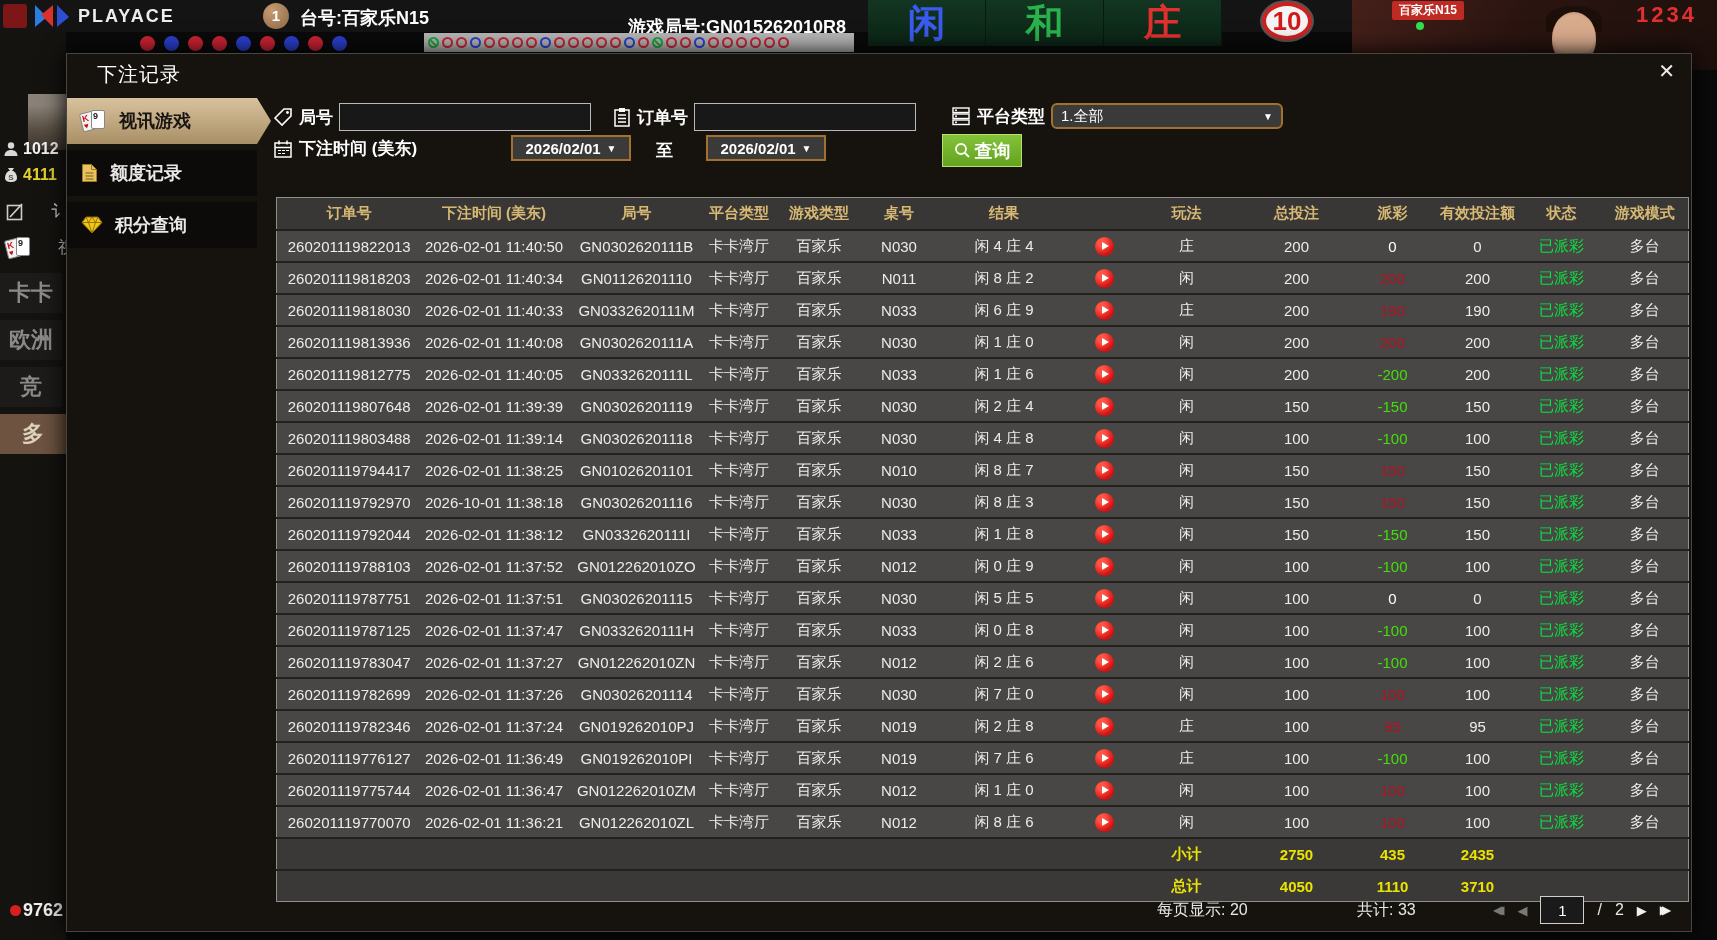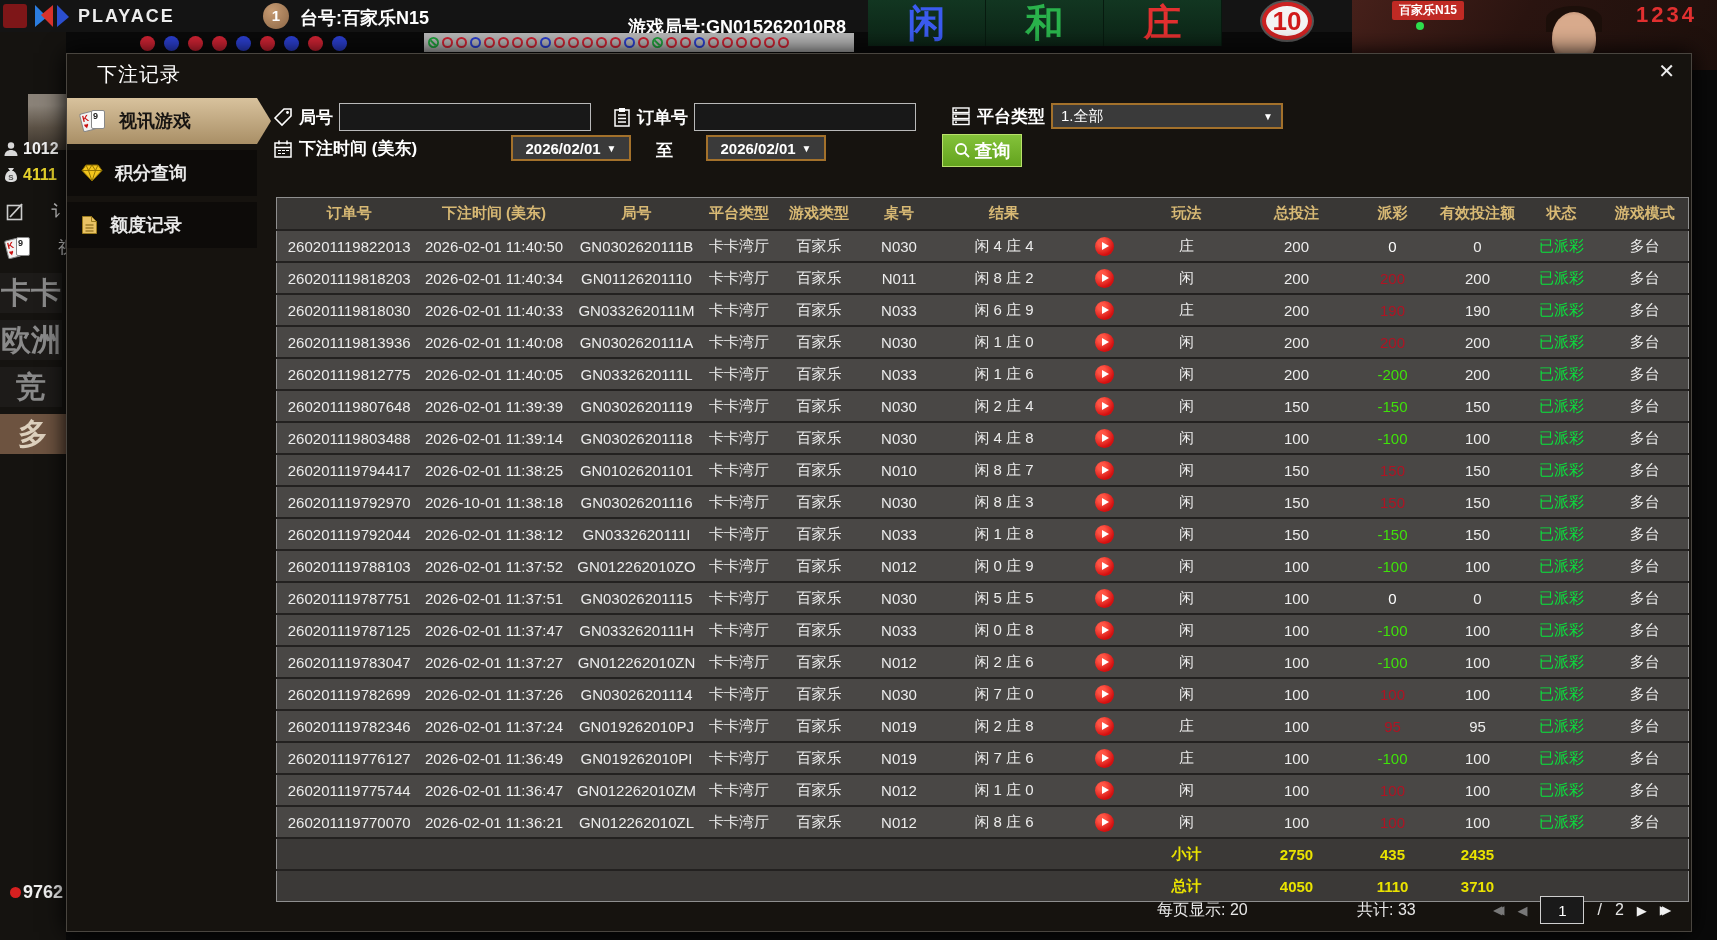--- a/index.html
+++ b/index.html
@@ -49,23 +49,23 @@
   .leftrail{position:absolute;left:0;top:32px;width:66px;height:908px;background:#151310;}
   .avatar{position:absolute;left:28px;top:62px;width:38px;height:56px;
           background:linear-gradient(#8a8278 20%,#5c5246 60%,#3a332b);}
   .stat{position:absolute;left:3px;display:flex;align-items:center;gap:4px;font-weight:bold;font-size:16px;}
   .stat.points{top:108px;color:#f2f2f2;}
   .stat.money{top:134px;color:#e6d22c;}
   .railrow{position:absolute;left:6px;display:flex;align-items:center;gap:26px;color:#cfcfcf;font-size:17px;}
   .railrow.r1{top:168px;} .railrow.r2{top:204px;}
   .railmenu{position:absolute;left:0;top:241px;width:66px;}
   .rail-item{width:62px;height:40px;margin-bottom:7px;background:#1d1b19;color:#8a8a8a;font-weight:bold;
-             font-size:30px;display:flex;align-items:center;justify-content:center;overflow:hidden;white-space:nowrap;}
+             font-size:22px;display:flex;align-items:center;justify-content:center;overflow:hidden;white-space:nowrap;}
   .rail-item.active{background:#6d5340;color:#ddd0bd;width:66px;}
-  .bottomnum{position:absolute;left:10px;top:850px;display:flex;align-items:center;gap:2px;
+  .bottomnum{position:absolute;left:10px;top:868px;display:flex;align-items:center;gap:2px;
              color:#f0f0f0;font-size:18px;font-weight:bold;}
   .reddot{width:11px;height:11px;border-radius:50%;background:#d62020;}
 
   
   .modal{position:absolute;left:66px;top:53px;width:1626px;height:879px;background:#16130f;
          border:1px solid #4a4popo;border:1px solid #49453f;box-shadow:0 0 22px #000;box-sizing:border-box;}
   .modal-title{position:relative;height:36px;}
   .modal-title .t{position:absolute;left:30px;top:7px;font-size:20px;color:#fff;letter-spacing:1px;}
   .close{position:absolute;right:16px;top:5px;font-size:20px;color:#eee;cursor:pointer;}
   .modal-body{position:absolute;left:0;top:36px;right:0;bottom:0;}
@@ -252,33 +252,33 @@
     <div class="modal-body">
       <div class="sidebar">
           <div class="side-item active">
             <span class="mini-cards">
               <span class="mc mc1">K<span class="heart">♥</span></span>
               <span class="mc mc2">9</span>
             </span>
             <span>视讯游戏</span>
           </div>
           <div class="side-item">
-            <svg width="22" height="18" viewBox="0 0 22 18">
-              <path d="M5 1h12l4 5.5L11 17 1 6.5z" fill="#f2c51d" stroke="#8a6d00"></path>
-              <path d="M5 1l2.5 5.5L11 1l3.5 5.5L17 1M1 6.5h20M7.5 6.5L11 17l3.5-10.5" stroke="#8a6d00" stroke-width="0.9" fill="none"></path>
-            </svg>
-            <span>积分查询</span>
-          </div>
-          <div class="side-item">
             <svg width="17" height="20" viewBox="0 0 17 20">
               <path d="M1.5 1.5h9l5 5v12h-14z" fill="#e9c264" stroke="#9a7b1e"></path>
               <path d="M10.5 1.5v5h5" fill="none" stroke="#9a7b1e"></path>
               <path d="M4.5 10h8M4.5 13h8M4.5 16h8" stroke="#7a5c10" stroke-width="1.2"></path>
             </svg>
             <span>额度记录</span>
+          </div>
+          <div class="side-item">
+            <svg width="22" height="18" viewBox="0 0 22 18">
+              <path d="M5 1h12l4 5.5L11 17 1 6.5z" fill="#f2c51d" stroke="#8a6d00"></path>
+              <path d="M5 1l2.5 5.5L11 1l3.5 5.5L17 1M1 6.5h20M7.5 6.5L11 17l3.5-10.5" stroke="#8a6d00" stroke-width="0.9" fill="none"></path>
+            </svg>
+            <span>积分查询</span>
           </div>
         </div>
 
       <div class="content">
 
         <div class="fgroup" style="left:16px;top:13px;">
           <svg class="ic" width="20" height="20" viewBox="0 0 20 20">
               <path d="M2 11L11 2h7v7l-9 9z" fill="none" stroke="#fff" stroke-width="1.6"></path>
               <circle cx="14.5" cy="5.5" r="1.4" fill="#fff"></circle>
             </svg>
@@ -297,21 +297,21 @@
         <div class="fgroup" style="left:694px;top:13px;">
           <svg class="ic" width="20" height="20" viewBox="0 0 20 20">
               <rect x="2" y="2" width="16" height="4.5" fill="none" stroke="#fff" stroke-width="1.4"></rect>
               <rect x="2" y="8" width="16" height="4.5" fill="none" stroke="#fff" stroke-width="1.4"></rect>
               <rect x="2" y="14" width="16" height="4.5" fill="none" stroke="#fff" stroke-width="1.4"></rect>
               <circle cx="5" cy="4.2" r="1" fill="#fff"></circle>
               <circle cx="5" cy="10.2" r="1" fill="#fff"></circle>
               <circle cx="5" cy="16.2" r="1" fill="#fff"></circle>
             </svg>
           <span class="flabel">平台类型</span>
-          <div class="sel platform" style="width:232px;">
+          <div class="sel platform" style="width:232px;border-radius:6px;">
             <span>1.全部</span>
             <span class="arrow">▼</span>
           </div>
         </div>
 
         <div class="fgroup" style="left:16px;top:47px;">
           <svg class="ic" width="20" height="20" viewBox="0 0 20 20">
               <rect x="2" y="4" width="16" height="14" fill="none" stroke="#fff" stroke-width="1.5"></rect>
               <path d="M6 1.5v4M14 1.5v4M2 8.5h16" stroke="#fff" stroke-width="1.5"></path>
               <path d="M5 11.5h3M9 11.5h3M13 11.5h3M5 14.5h3M9 14.5h3" stroke="#fff" stroke-width="1.2"></path>

